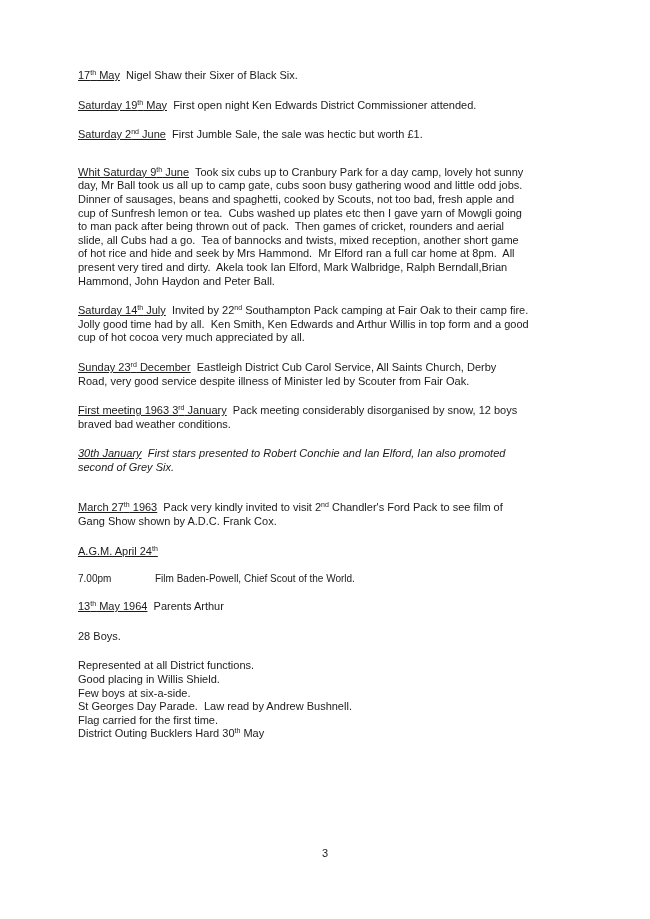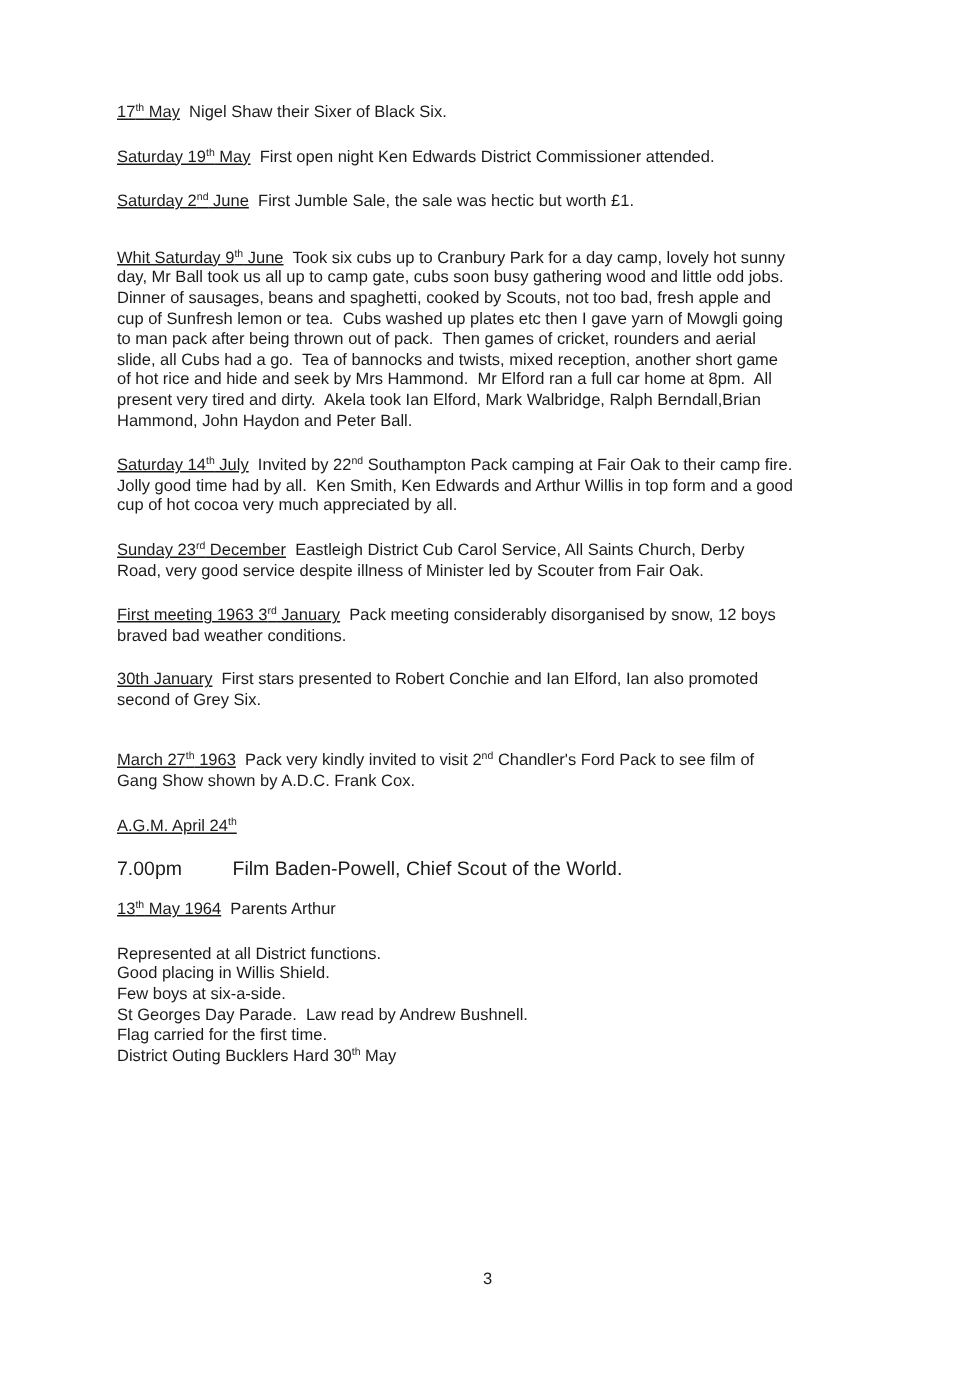--- a/index.html
+++ b/index.html
@@ -23,32 +23,32 @@
     background: #ffffff;
     overflow: hidden;
   }
   .entry {
     font-size: 11px;
     line-height: 13.6px;
     white-space: pre;
     margin: 0 0 16px 0;
   }
   .gap-large  { margin-bottom: 24px; }
-  .gap-xlarge { margin-bottom: 27px; }
+  .gap-xlarge { margin-bottom: 27px; font-style: italic; }
   .gap-schedule { margin-bottom: 14px; }
   .entry-heading {
     text-decoration: underline;
   }
   sup {
     font-size: 7px;
     line-height: 0;
     vertical-align: 4px;
   }
   .schedule-row {
-    font-size: 13px;
+    font-size: 10px;
     line-height: 13.6px;
     white-space: pre;
     margin: 0 0 14.4px 0;
   }
   .schedule-time {
     display: inline-block;
     width: 77px;
   }
   .footer {
     position: absolute;
@@ -84,20 +84,21 @@
 Road, very good service despite illness of Minister led by Scouter from Fair Oak.</span></div>
       <div class="entry gap-normal"><span class="entry-heading">First meeting 1963 3<sup>rd</sup> January</span><span class="entry-body">  Pack meeting considerably disorganised by snow, 12 boys
 braved bad weather conditions.</span></div>
       <div class="entry gap-xlarge"><span class="entry-heading">30th January</span><span class="entry-body">  First stars presented to Robert Conchie and Ian Elford, Ian also promoted
 second of Grey Six.</span></div>
       <div class="entry gap-normal"><span class="entry-heading">March 27<sup>th</sup> 1963</span><span class="entry-body">  Pack very kindly invited to visit 2<sup>nd</sup> Chandler's Ford Pack to see film of
 Gang Show shown by A.D.C. Frank Cox.</span></div>
       <div class="entry gap-schedule"><span class="entry-heading">A.G.M. April 24<sup>th</sup></span></div>
       <div class="schedule-row"><span class="schedule-time">7.00pm</span><span class="schedule-desc">Film Baden-Powell, Chief Scout of the World.</span></div>
       <div class="entry gap-normal"><span class="entry-heading">13<sup>th</sup> May 1964</span><span class="entry-body">  Parents Arthur</span></div>
+      <div class="entry gap-normal"><span class="entry-body">28 Boys.</span></div>
       <div class="entry gap-normal"><span class="entry-body">Represented at all District functions.
 Good placing in Willis Shield.
 Few boys at six-a-side.
 St Georges Day Parade.  Law read by Andrew Bushnell.
 Flag carried for the first time.
 District Outing Bucklers Hard 30<sup>th</sup> May</span></div>
     </div>
   <div class="footer">
     <span>3</span>
   </div>

